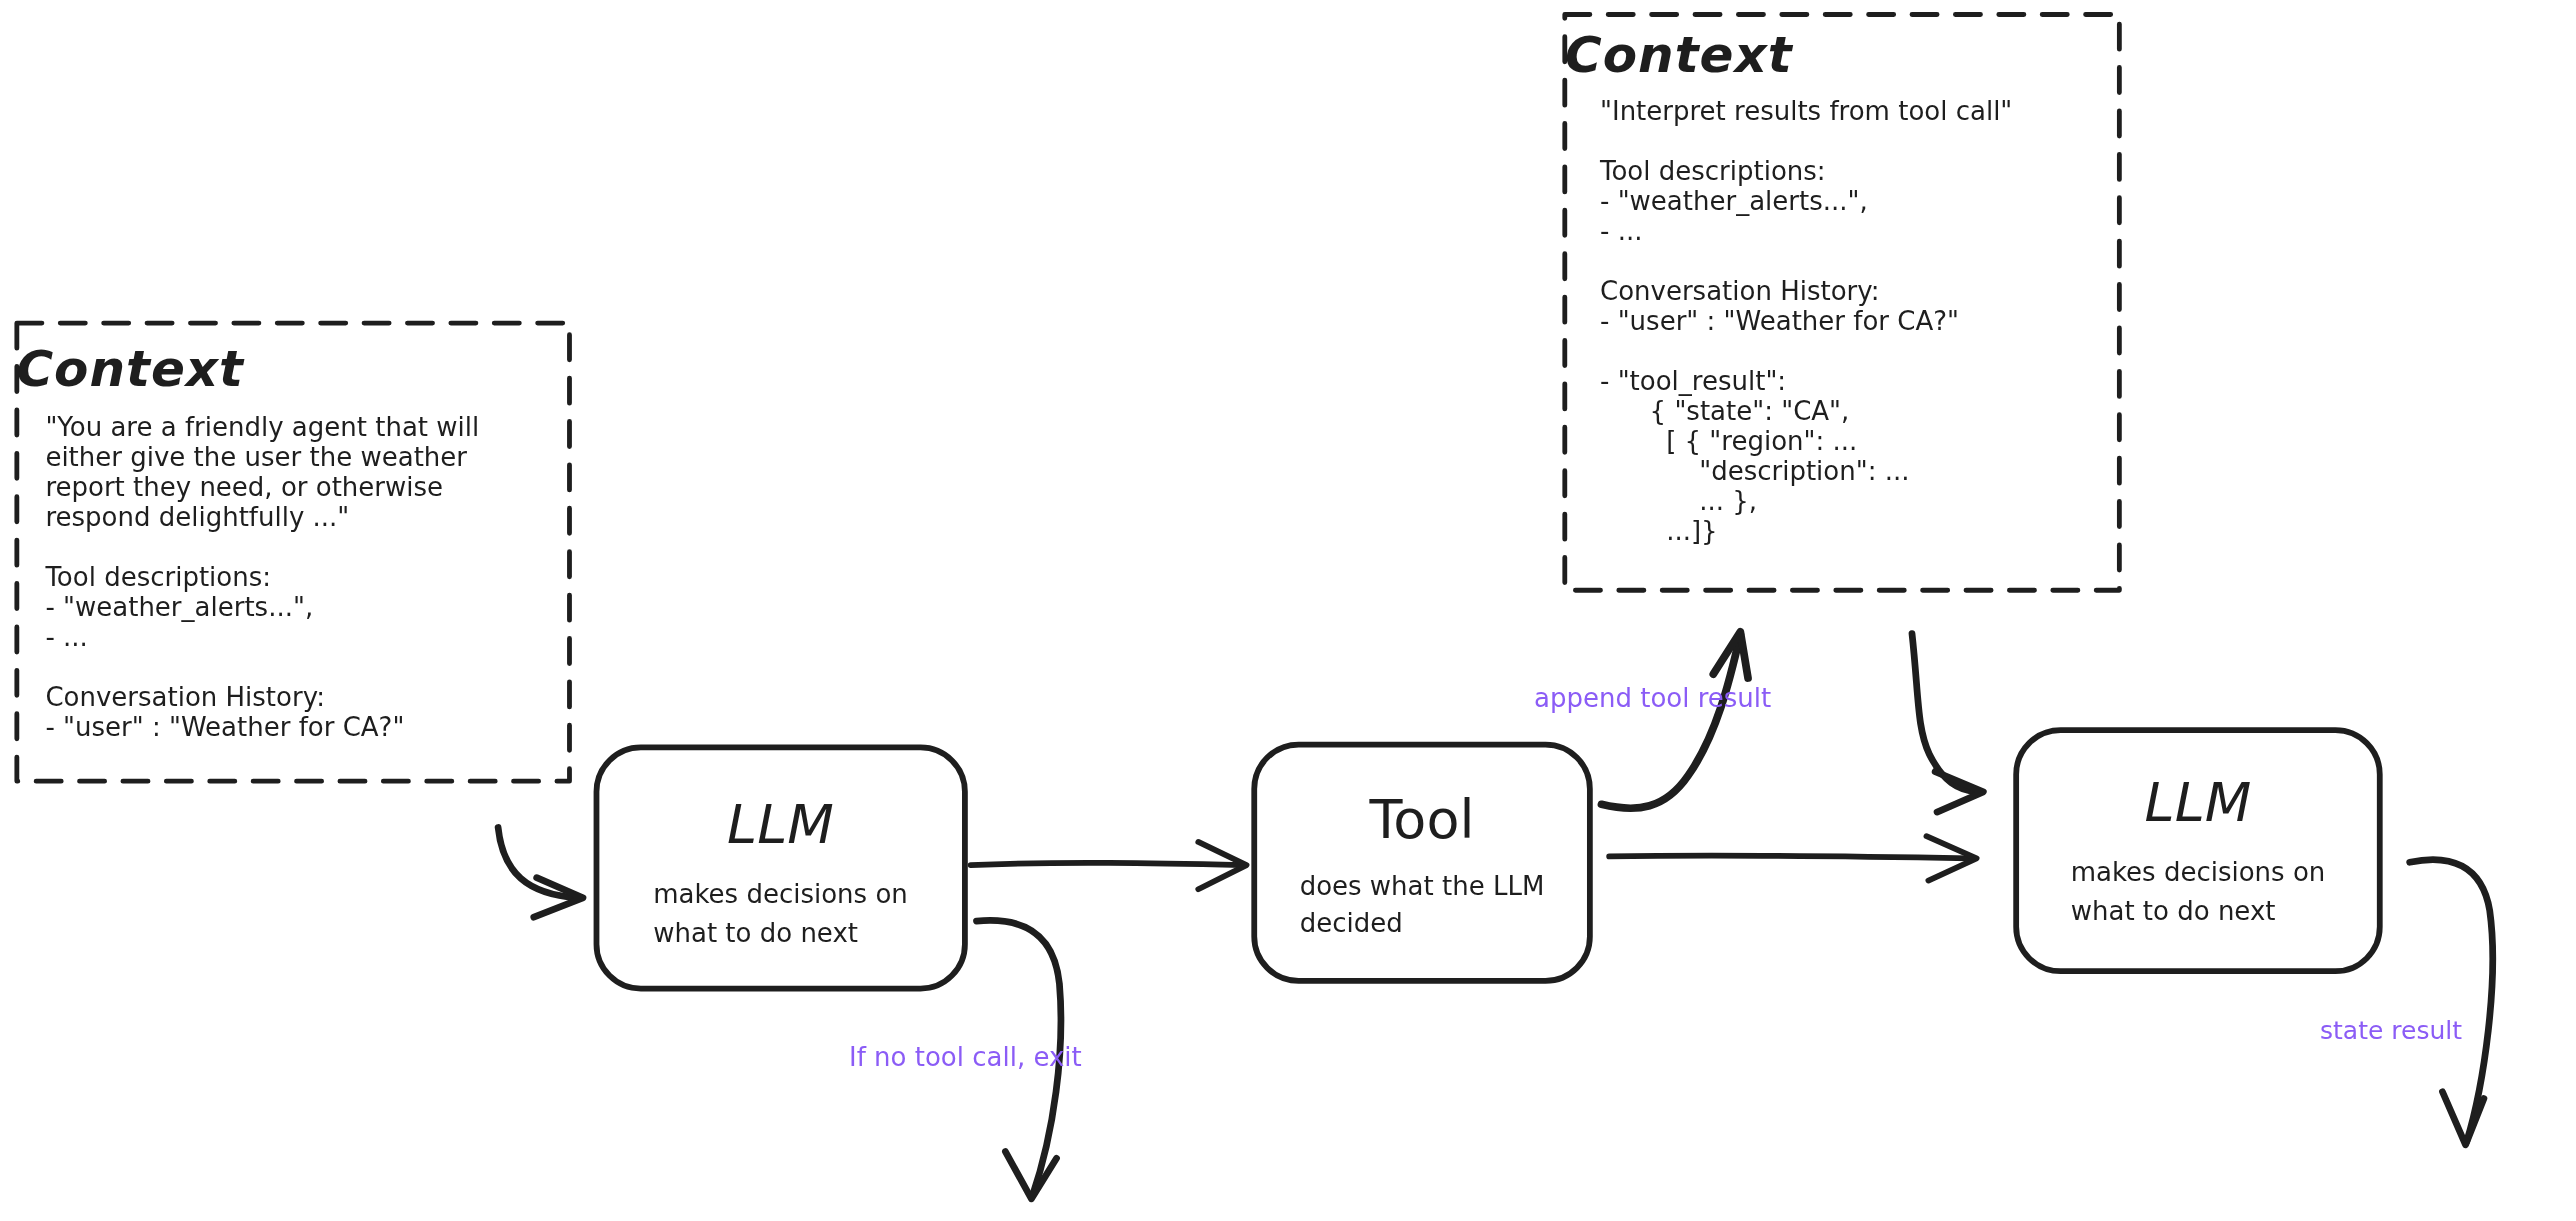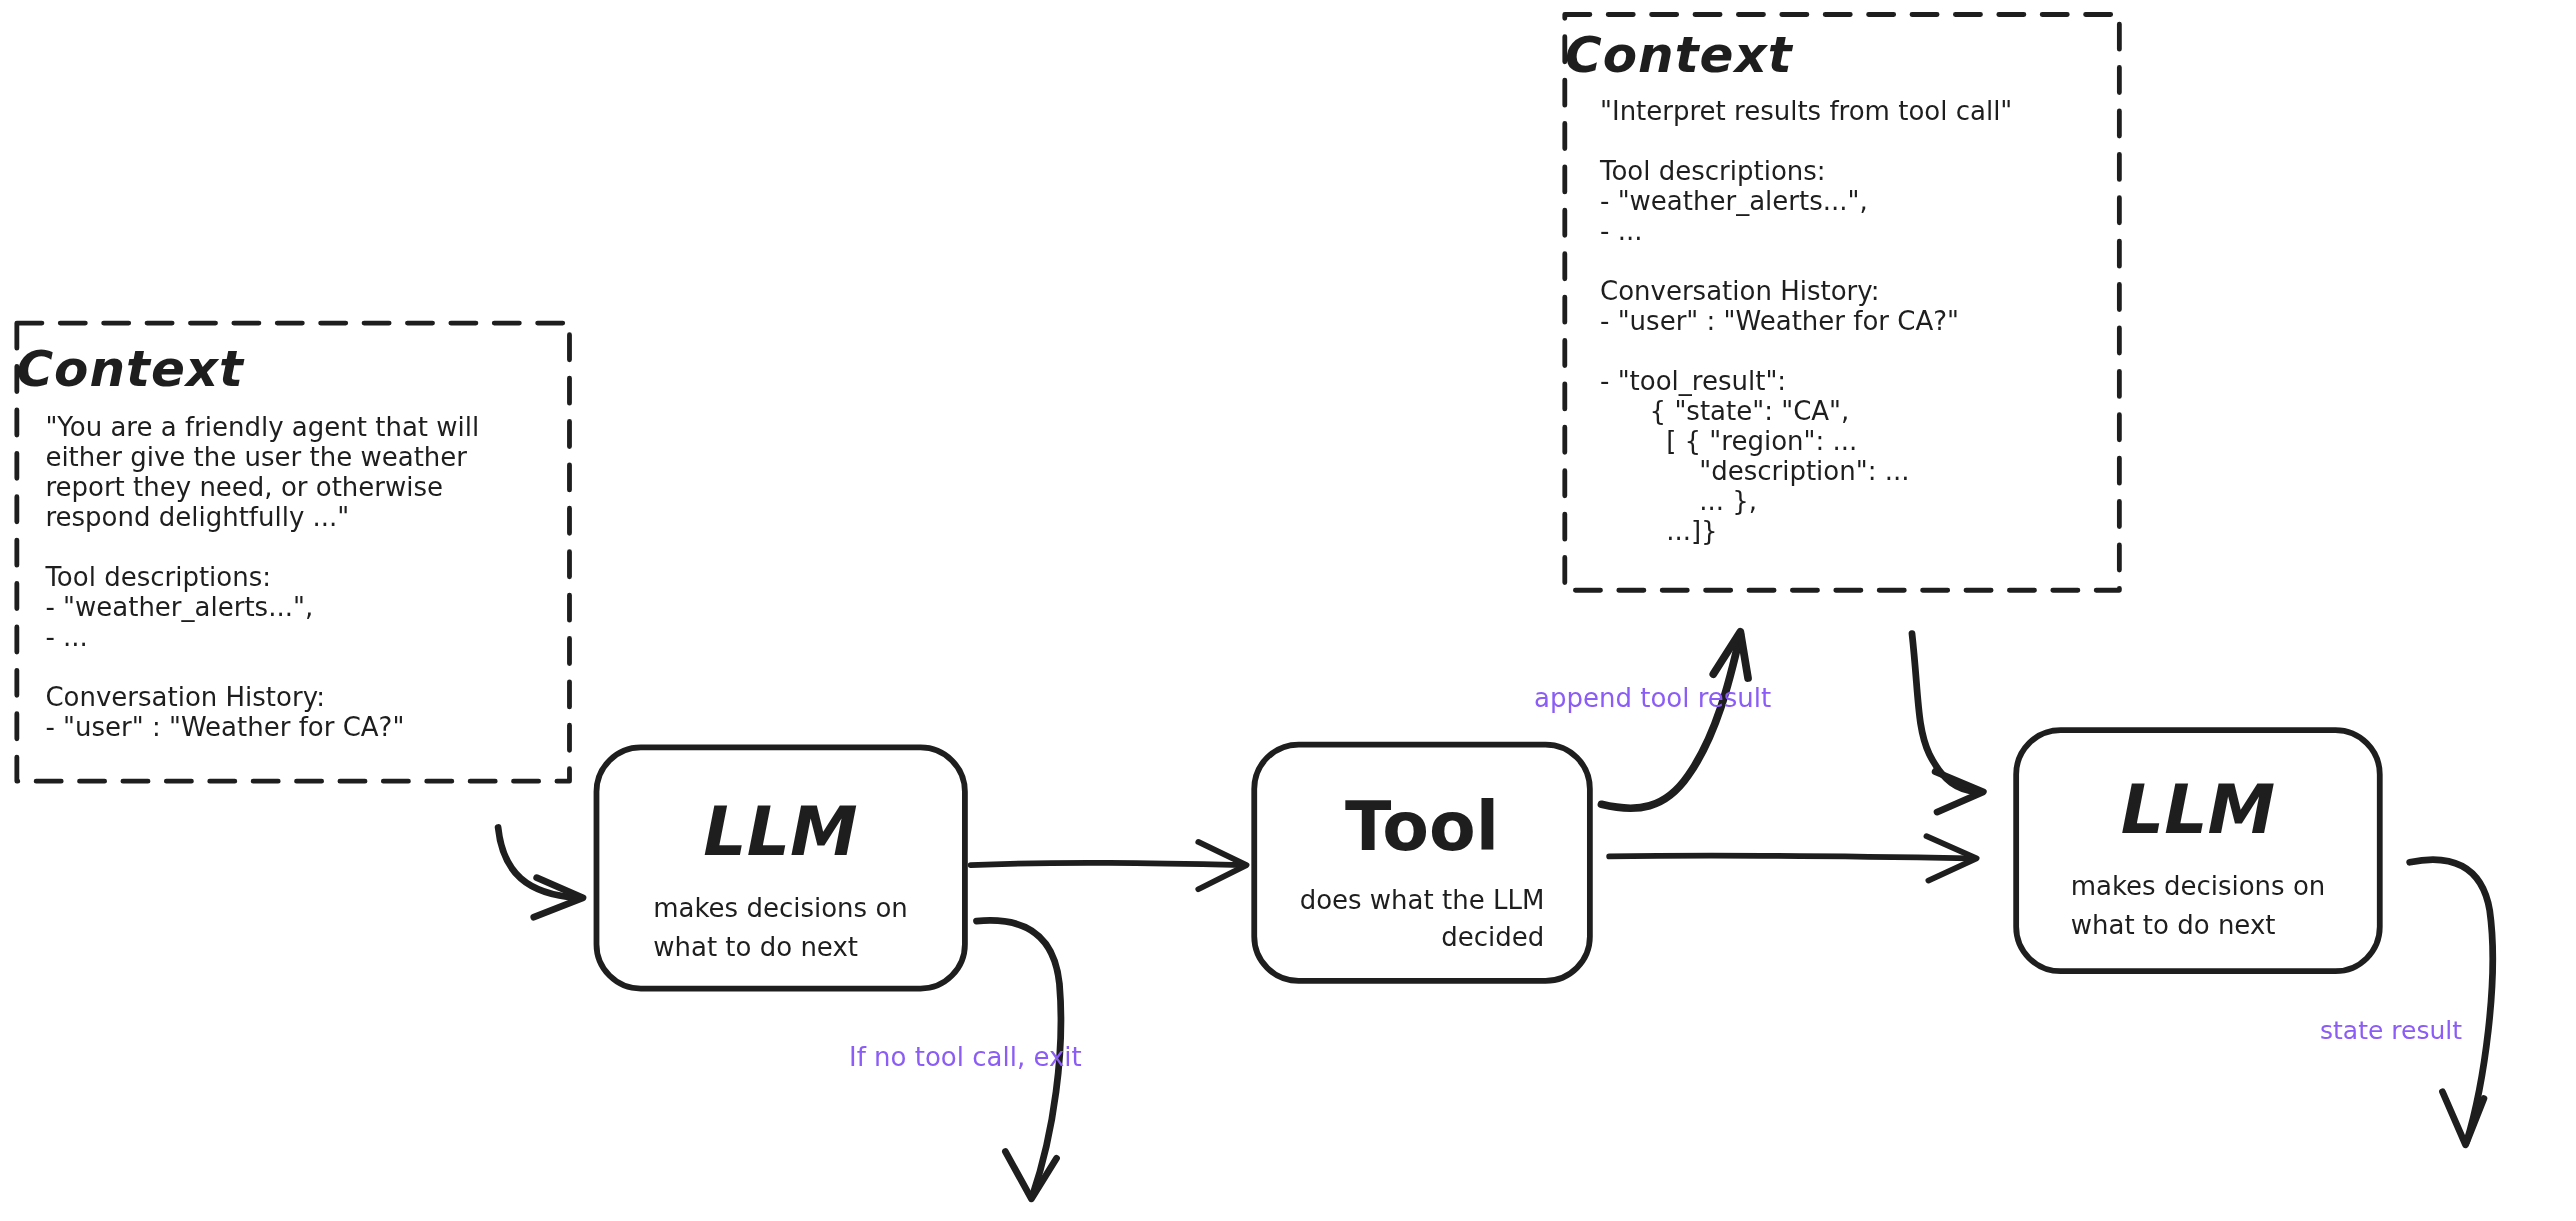--- a/index.html
+++ b/index.html
@@ -41,33 +41,33 @@
   }
   #ctx-left  { left: 16.4px;   top: 323px; width: 553px; height: 458px; }
   #ctx-left  .ctx-title { margin-top: 17.4px; }
   #ctx-left  .ctx-body  { margin: 13.5px 9.6px 0 29px; }
   #ctx-right { left: 1565px; top: 14.5px;  width: 555px; height: 576px; }
   #ctx-right .ctx-title { margin-top: 11.6px; }
   #ctx-right .ctx-body  { margin: 11.6px 7.7px 0 35px; }
 
   
   .node { position: absolute; box-sizing: border-box; text-align: center; }
-  .node-title { font-size: 68px; font-weight: bold; line-height: 1; }
+  .node-title { font-size: 54px; font-weight: normal; line-height: 1; }
   .node-title.italic { font-style: italic; }
   .node-sub {
     white-space: pre-wrap;
     display: inline-block;
     text-align: left;
     font-size: 26px;
     line-height: 39px;
     margin-top: 23px;
   }
   #node-llm1 { left: 596px;  top: 748px; width: 369px; height: 241px; padding-top: 50px; }
   #node-tool { left: 1254px; top: 745px; width: 336px; height: 236px; padding-top: 48px; }
-  #node-tool .node-sub { line-height: 37px; margin-top: 21px; text-align: right; }
+  #node-tool .node-sub { line-height: 37px; margin-top: 21px; }
   #node-llm2 { left: 2016px; top: 730px; width: 364px; height: 241px; padding-top: 46px; }
 
   
   .edge-label { font-size: 26px; white-space: nowrap; }
   #label-append { left: 1534px; top: 683px; }
   #label-exit   { left: 813px;  top: 1042px; margin-left: 36px; }
   #label-return { left: 2320px; top: 1016px; font-size: 25px; }
 </style>
 </head>
 <body>

